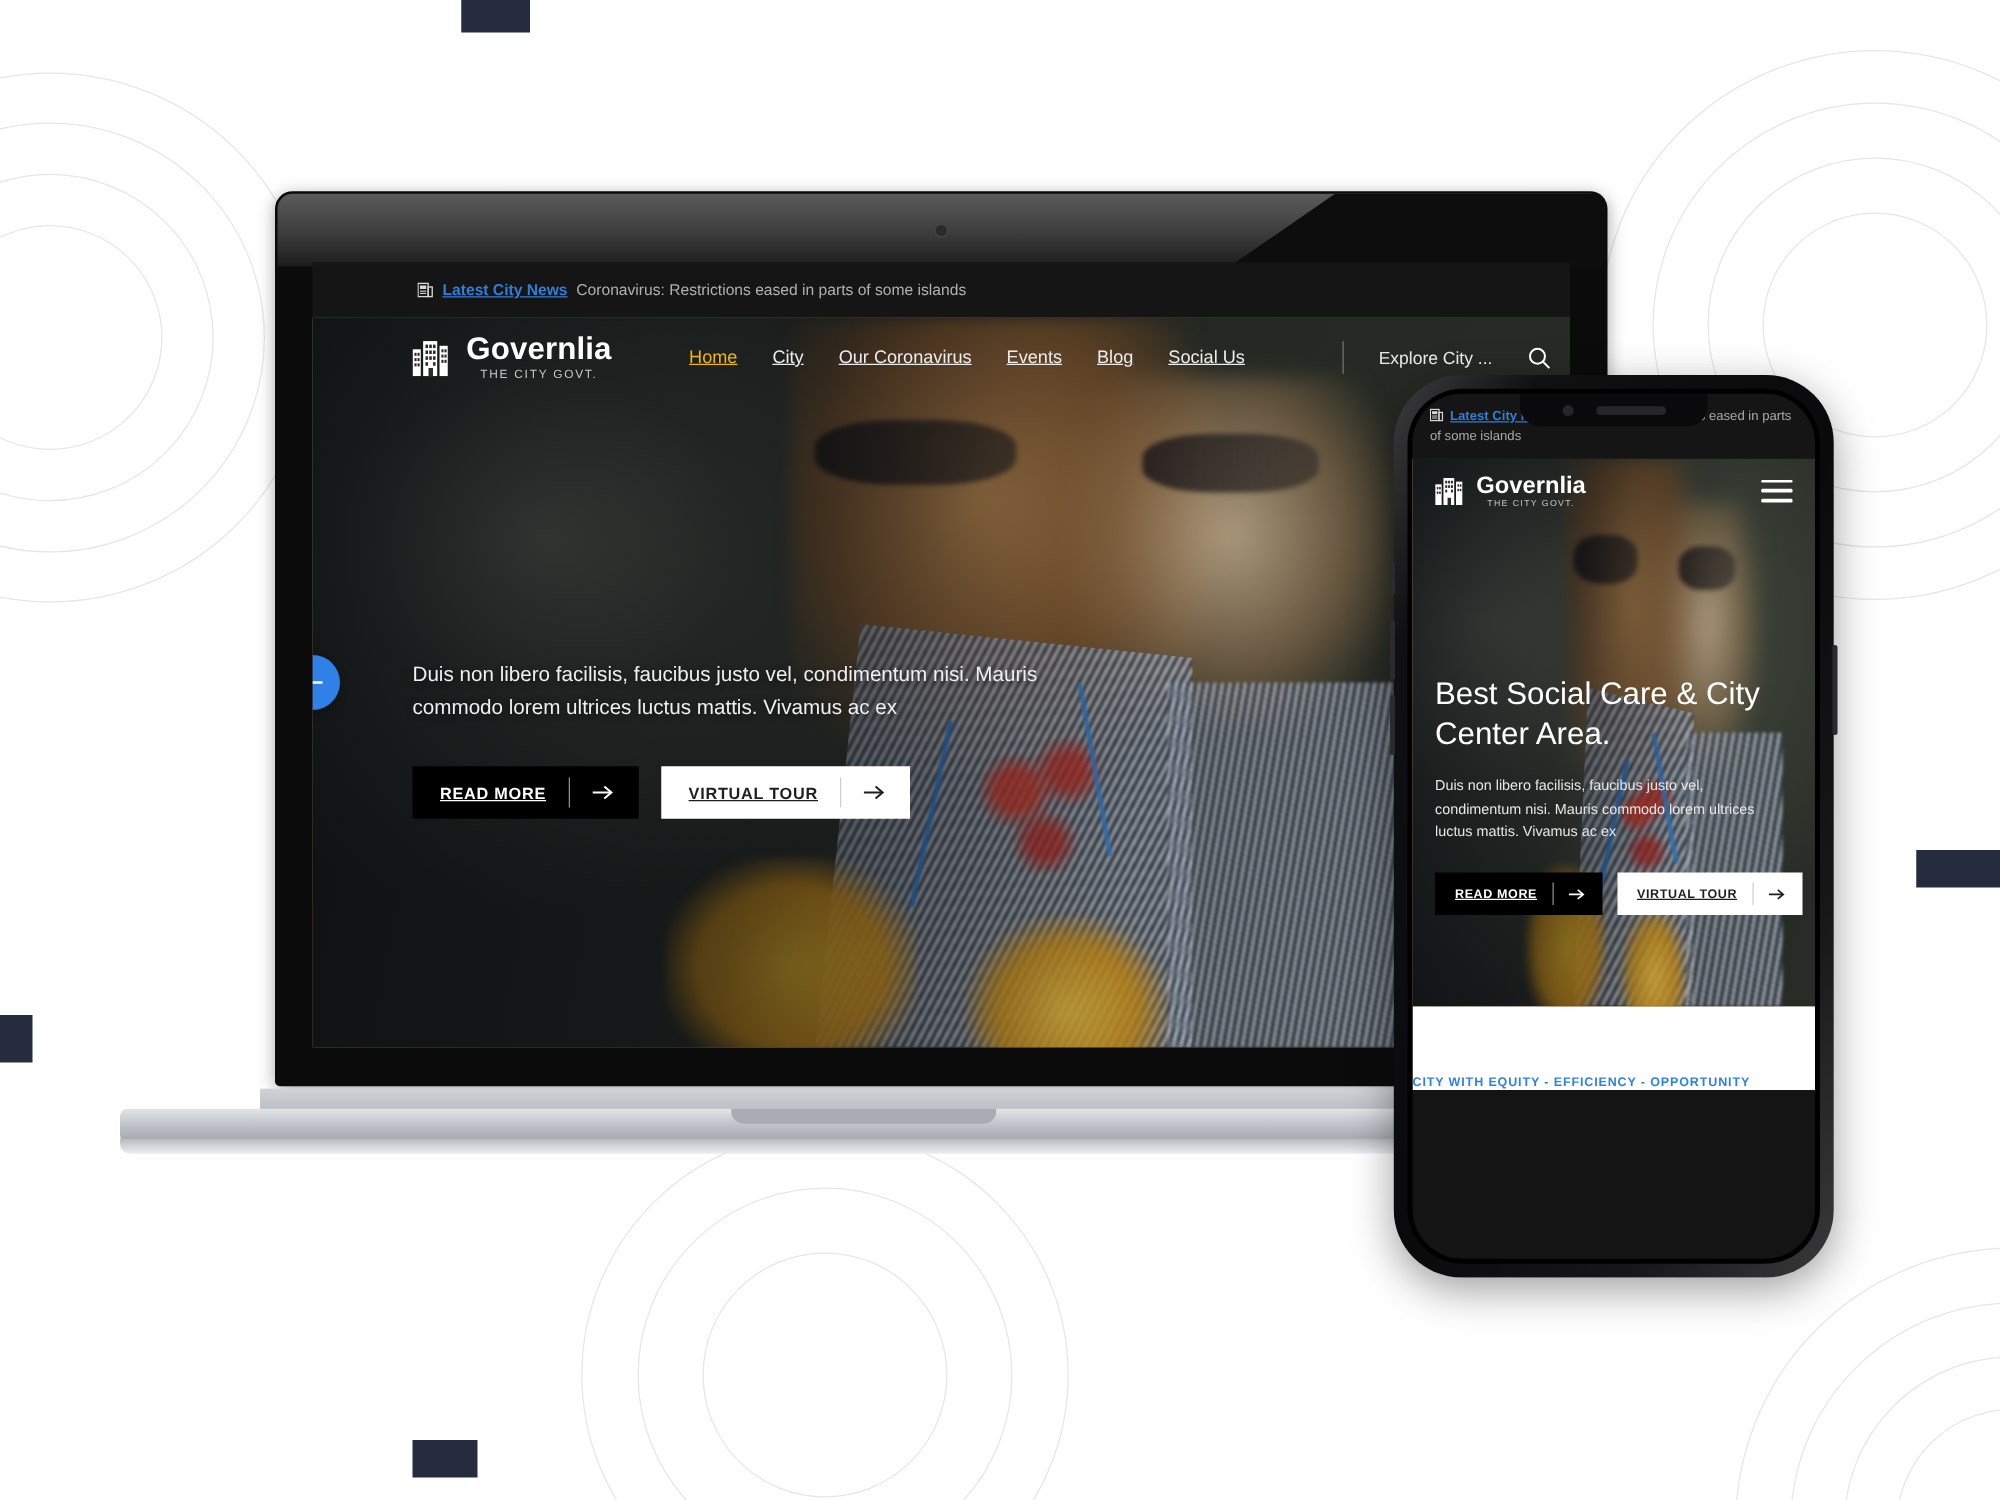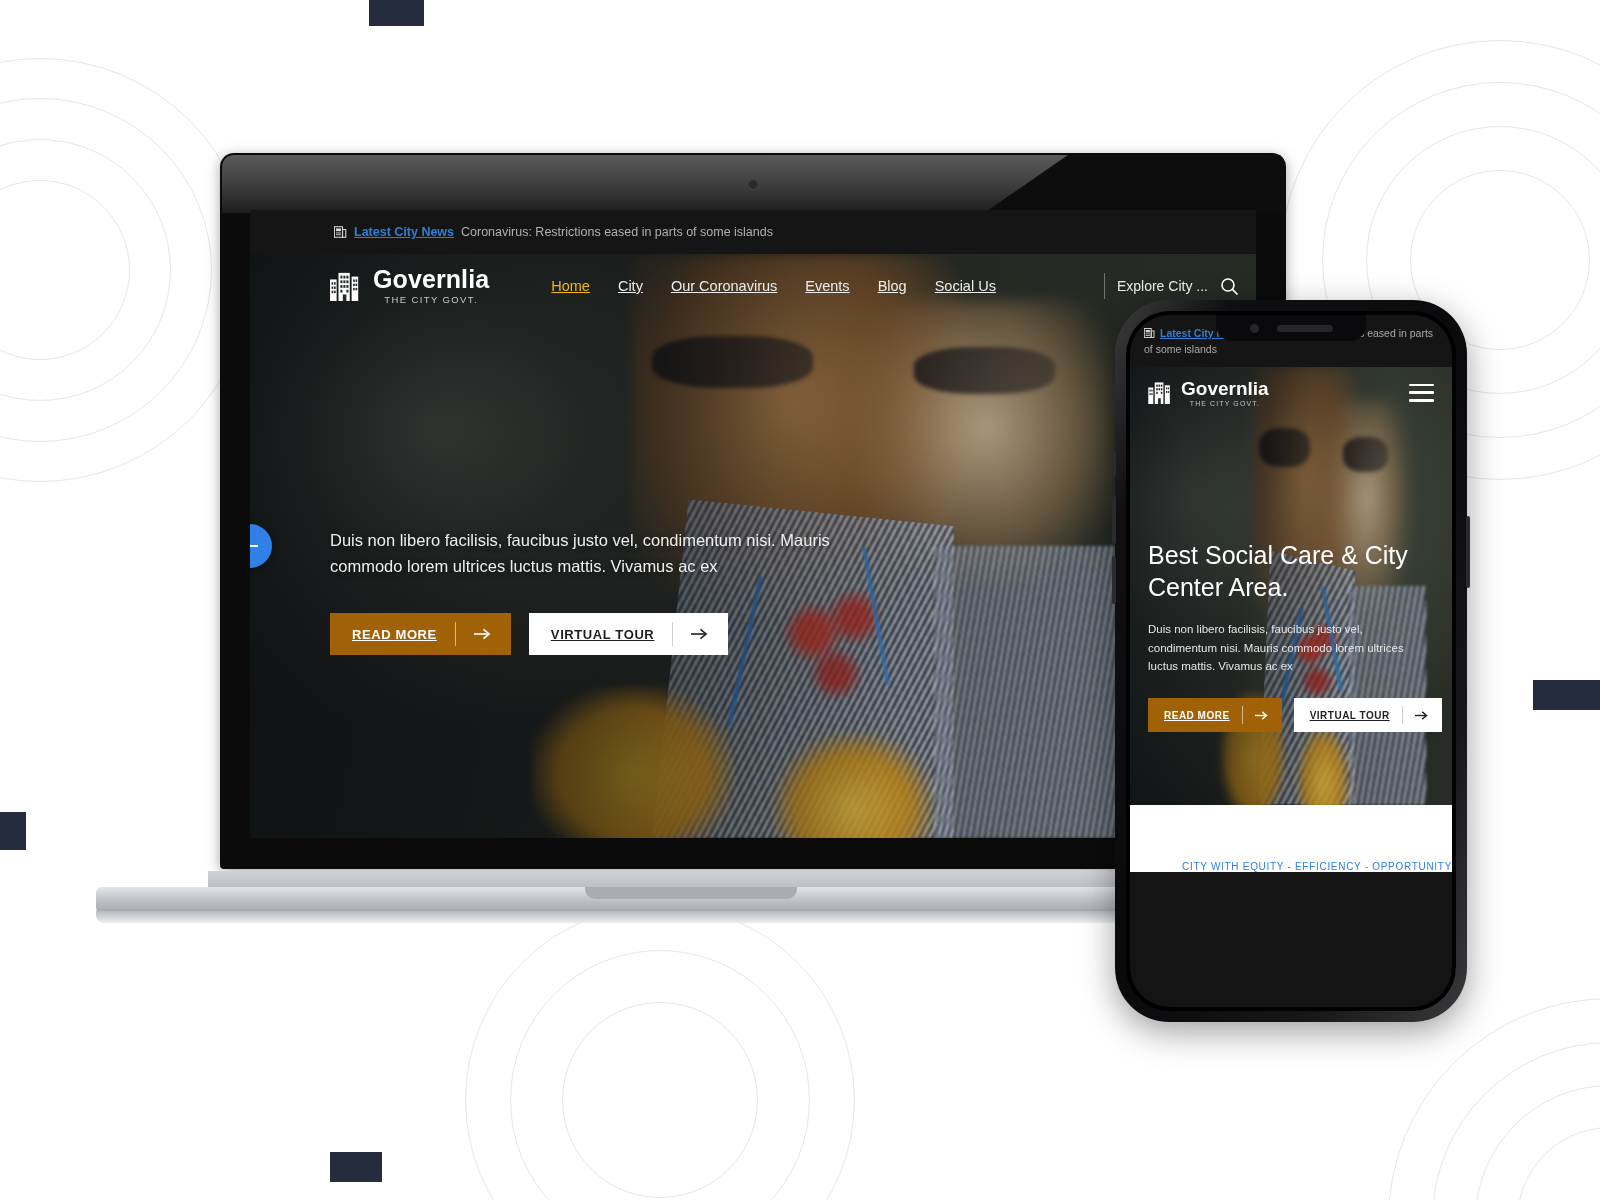--- a/index.html
+++ b/index.html
@@ -158,40 +158,40 @@
     display:flex; align-items:center; padding:0 0 0 80px; z-index:3;
   }
   .brand { display:flex; align-items:center; gap:11px; }
   .brand-mark { width:32px; height:30px; }
   .brand-text { line-height:1; }
   .brand-name { color:#fff; font-size:25px; font-weight:bold; letter-spacing:.1px; }
   .brand-tag { color:#c8c8c8; font-size:9.5px; letter-spacing:1.4px; margin-top:3px; text-align:center; }
   .nav-links { display:flex; align-items:center; gap:28px; margin-left:62px; }
   .nav-link { color:#ededed; font-size:14.5px; white-space:nowrap; }
   .nav-link.active { color:#f2b705; }
-  .nav-right { display:flex; align-items:center; gap:12px; margin-left:108px; }
+  .nav-right { display:flex; align-items:center; gap:28px; margin-left:78px; }
   .nav-sep { width:1px; height:26px; background:rgba(255,255,255,.35); }
   .explore { color:#e8e8e8; font-size:14px; white-space:nowrap; }
   .search-icon { width:19px; height:19px; }
 
   .hero-body { position:absolute; left:80px; top:196px; z-index:3; width:540px; }
   .hero-title {
     color:#fff; font-size:45px; line-height:1.16; font-weight:normal;
     letter-spacing:-.3px; text-shadow:0 2px 10px rgba(0,0,0,.35);
   }
   .hero-sub {
     color:#efefef; font-size:16.5px; line-height:1.55; margin-top:26px;
     text-shadow:0 1px 6px rgba(0,0,0,.45);
   }
   .hero-btns { display:flex; gap:18px; margin-top:34px; }
   .btn {
     display:flex; align-items:center; height:42px; padding:0 0 0 22px;
     font-size:13px; font-weight:bold; letter-spacing:.6px; white-space:nowrap;
   }
-  .btn-primary { background:#a16207; color:#fff; }
+  .btn-primary { background:#000000; color:#fff; }
   .btn-ghost { background:#fff; color:#1f1f1f; }
   .btn-div { width:1px; height:24px; margin:0 18px; }
   .btn-primary .btn-div { background:rgba(255,255,255,.55); }
   .btn-ghost .btn-div { background:#cfcfcf; }
   .btn-arrow { width:17px; height:14px; margin-right:20px; }
 
   .carousel-prev {
     position:absolute; left:-22px; top:50%; transform:translateY(-50%);
     width:44px; height:44px; border-radius:50%; background:#2f81e8;
     display:flex; align-items:center; justify-content:center; z-index:5;
@@ -244,22 +244,22 @@
   .hamburger span { display:block; height:2.5px; background:#fff; border-radius:1px; }
   .p-body { position:absolute; left:18px; right:18px; top:140px; z-index:3;margin-top:32px; }
   .p-title { color:#fff; font-size:25px; line-height:1.3; font-weight:normal; }
   .p-sub { color:#e6e6e6; font-size:11.5px; line-height:1.65; margin-top:16px; }
   .p-btns { display:flex; gap:12px; margin-top:22px; }
   .p-btn { display:flex; align-items:center; height:34px; padding-left:16px; font-size:10px; font-weight:bold; letter-spacing:.5px; white-space:nowrap; }
   .p-btn .btn-div { height:18px; margin:0 12px; }
   .p-btn .btn-arrow { width:13px; height:11px; margin-right:14px; }
   .p-next { background:#fff; flex:1 1 auto; }
   .p-next-eyebrow {
-    color:#2f81e8; font-size:10px; font-weight:normal; letter-spacing:.7px;
-    text-align:right; padding-top:56px;
+    color:#2f81e8; font-size:10px; font-weight:bold; letter-spacing:.7px;
+    text-align:left; padding-top:56px;
   }
   .p-next-title { color:#1d1d1d; font-size:25px; text-align:center; margin-top:14px; }
 </style>
 </head>
 <body>
 
 <div class="stage">
 
   <div class="deco-circles" style="left:-170px; top:60px; width:420px; height:420px;">
     <div class="ring" style="width:180px;height:180px;"></div>

